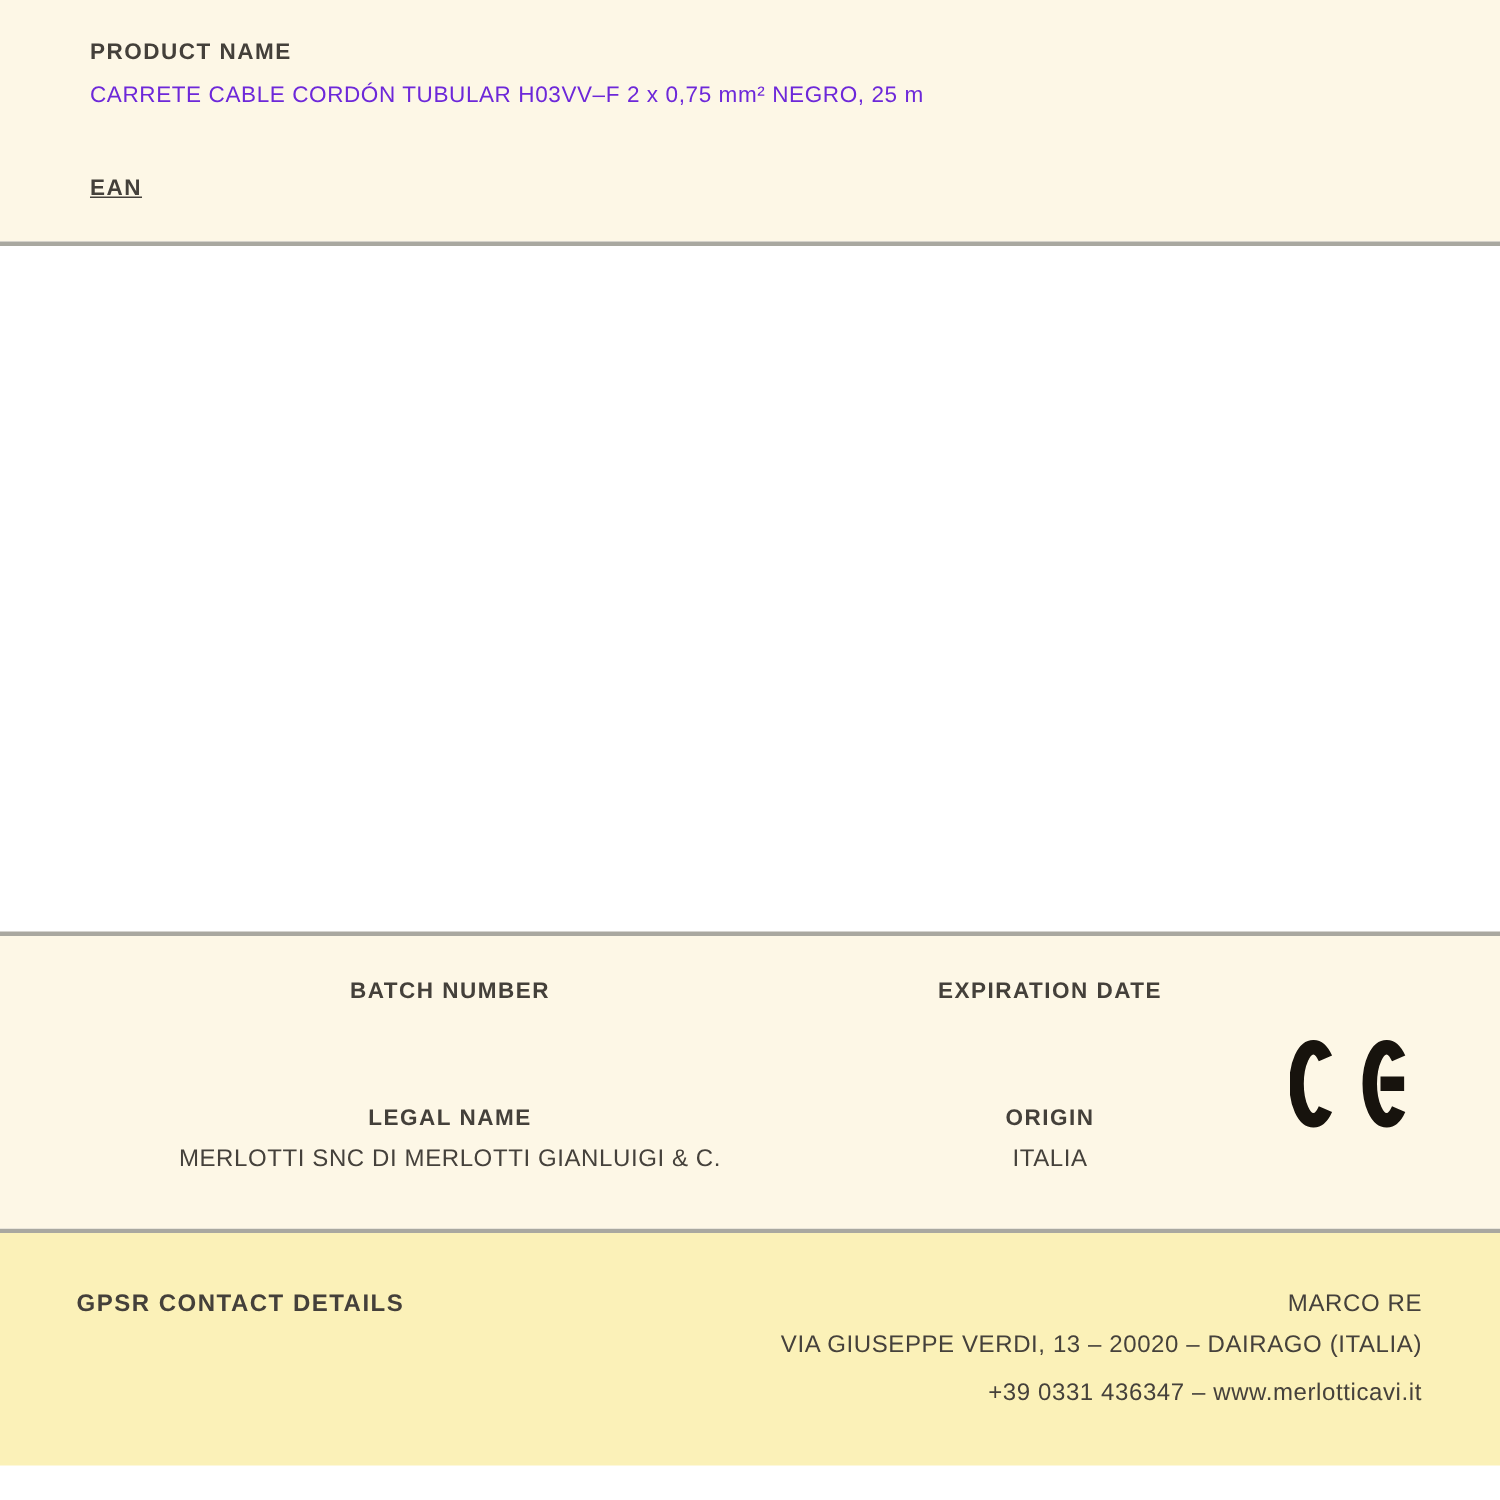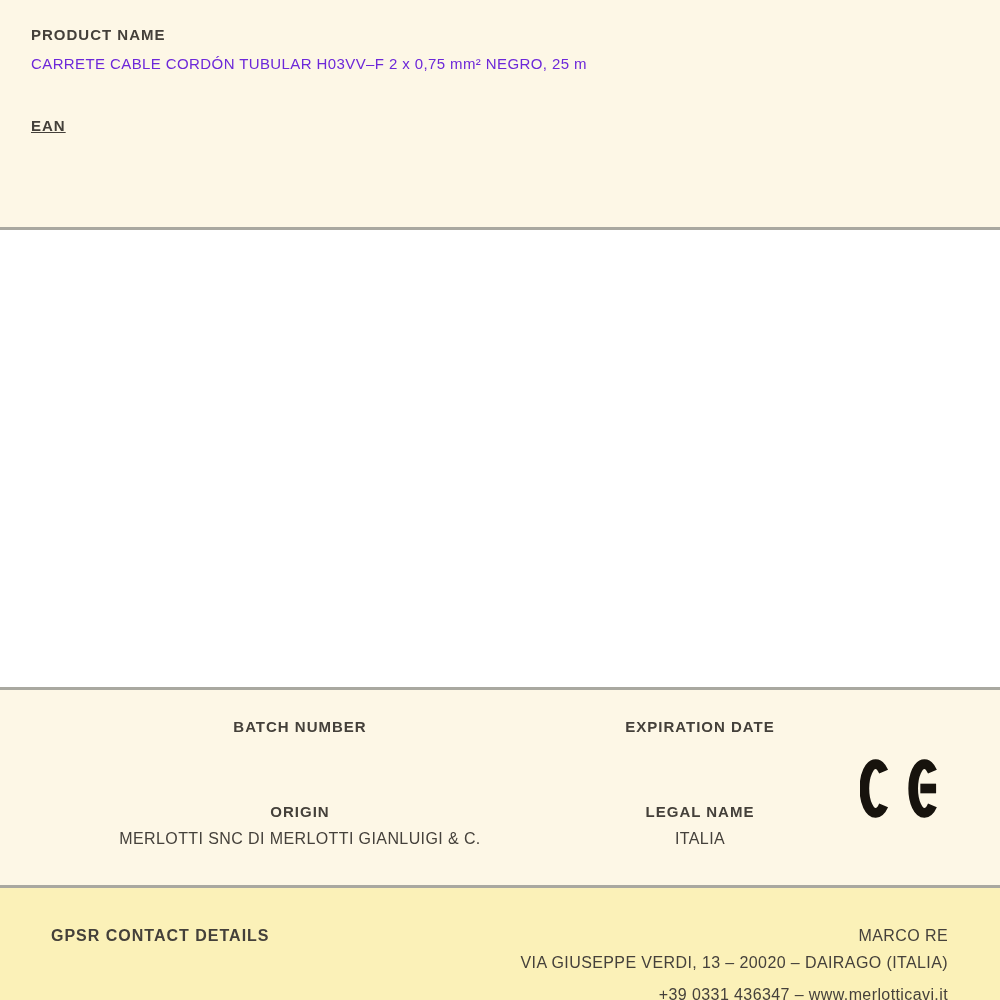--- a/index.html
+++ b/index.html
@@ -12,24 +12,24 @@
     color: #413d35;
     overflow: hidden;
   }
   .divider {
     height: 3px;
     background: #a9a8a0;
     width: 100%;
   }
   
   .section-top {
-    height: 227px;
+    height: 161px;
     background: #fdf7e6;
     box-sizing: border-box;
-    padding: 27px 40px 0 31px;
+    padding: 27px 40px 0 60px;
   }
   .field-label {
     font-size: 15px;
     font-weight: bold;
     letter-spacing: 1px;
     line-height: 16px;
     color: #44403a;
   }
   .field-value {
     font-size: 15px;
@@ -119,22 +119,22 @@
   <div class="section-image"></div>
 
   <div class="divider"></div>
 
   <div class="section-details">
     <div class="details-grid">
       <div class="field-label">BATCH NUMBER</div>
       <div class="field-label">EXPIRATION DATE</div>
       <div class="details-value"></div>
       <div class="details-value"></div>
+      <div class="field-label details-row2-label">LEGAL NAME</div>
       <div class="field-label details-row2-label">ORIGIN</div>
-      <div class="field-label details-row2-label">LEGAL NAME</div>
       <div class="details-value">MERLOTTI SNC DI MERLOTTI GIANLUIGI &amp; C.</div>
       <div class="details-value">ITALIA</div>
     </div>
 
     <svg class="ce-mark" viewBox="0 0 78 60" xmlns="http://www.w3.org/2000/svg">
       <path d="M 22.9 13.4 A 11 24 0 1 0 22.9 46.6" fill="none" stroke="#17130d" stroke-width="9.5"></path>
       <path d="M 70.9 13.4 A 11 24 0 1 0 70.9 46.6" fill="none" stroke="#17130d" stroke-width="9.5"></path>
       <path d="M 59 30 H 74.5" fill="none" stroke="#17130d" stroke-width="9.5"></path>
     </svg>
   </div>

